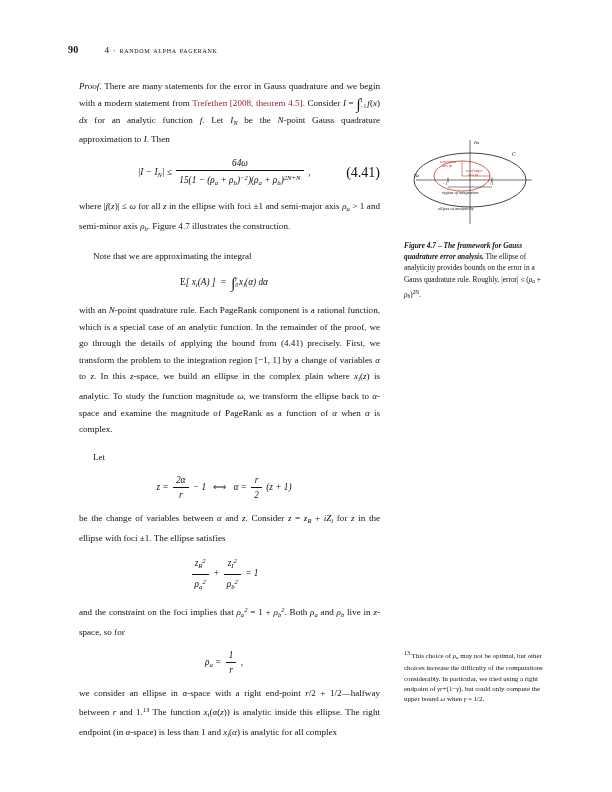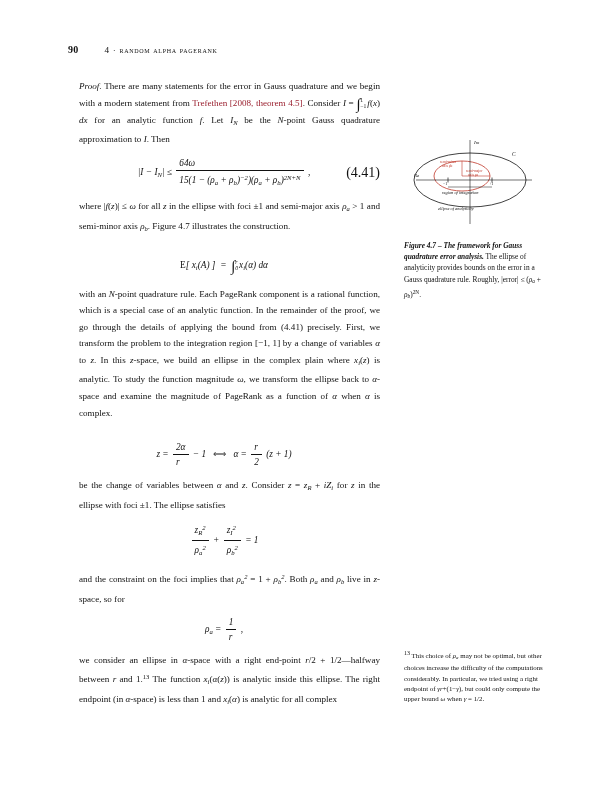--- a/index.html
+++ b/index.html
@@ -79,21 +79,21 @@
     position: absolute;
     right: 0;
     top: 50%;
     transform: translateY(-50%);
     font-style: normal;
     font-size: 14px;
   }
   .frac {
     display: inline-block;
     vertical-align: middle;
-    text-align: left;
+    text-align: center;
     margin: 0 2px;
   }
   .frac .num {
     display: block;
     border-bottom: 0.8px solid #111;
     padding: 0 3px 1px 3px;
     line-height: 12px;
   }
   .frac .den {
     display: block;
@@ -163,31 +163,33 @@
         <span class="den">15(1 − (<span class="it">ρ<span class="sub">a</span></span> + <span class="it">ρ<span class="sub">b</span></span>)<span class="sup">−2</span>)(<span class="it">ρ<span class="sub">a</span></span> + <span class="it">ρ<span class="sub">b</span></span>)<span class="sup">2N+N</span></span>
       </span>
       <span class="roman">,</span>
       <span class="tag">(4.41)</span>
     </div>
 
     <p><span>where |<span class="it">f</span>(<span class="it">z</span>)| ≤ <span class="it">ω</span> for all <span class="it">z</span> in the ellipse with foci ±1 and semi-major axis <span class="it">ρ<span class="sub">a</span></span> &gt; 1 and semi-minor axis <span class="it">ρ<span class="sub">b</span></span>. Figure 4.7 illustrates the construction.</span></p>
 
     <div class="gap"></div>
 
+    <p class="ind">Note that we are approximating the integral</p>
 
     <div class="eq">
       <span class="roman">E</span><span>[ <span class="it">x<span class="sub">i</span></span>(<span class="it">A</span>) ]</span>
       &nbsp;=&nbsp;
       <span class="bigint">∫</span><span class="intlim"><span>r</span><span>0</span></span><span class="it">x<span class="sub">i</span></span>(<span class="it">α</span>) <span class="it">dα</span>
     </div>
 
     <p><span>with an <span class="it">N</span>-point quadrature rule. Each PageRank component is a rational function, which is a special case of an analytic function. In the remainder of the proof, we go through the details of applying the bound from (4.41) precisely. First, we transform the problem to the integration region [−1, 1] by a change of variables <span class="it">α</span> to <span class="it">z</span>. In this <span class="it">z</span>-space, we build an ellipse in the complex plain where <span class="it">x<span class="sub">i</span></span>(<span class="it">z</span>) is analytic. To study the function magnitude <span class="it">ω</span>, we transform the ellipse back to <span class="it">α</span>-space and examine the magnitude of PageRank as a function of <span class="it">α</span> when <span class="it">α</span> is complex.</span></p>
 
     <div class="gap"></div>
 
+    <p class="ind">Let</p>
 
     <div class="eq">
       <span><span class="it">z</span> =</span>
       <span class="frac"><span class="num">2<span class="it">α</span></span><span class="den"><span class="it">r</span></span></span>
       <span>− 1</span>
       &nbsp;&nbsp;<span class="roman">⟺</span>&nbsp;&nbsp;
       <span><span class="it">α</span> =</span>
       <span class="frac"><span class="num"><span class="it">r</span></span><span class="den">2</span></span>
       <span>(<span class="it">z</span> + 1)</span>
     </div>

